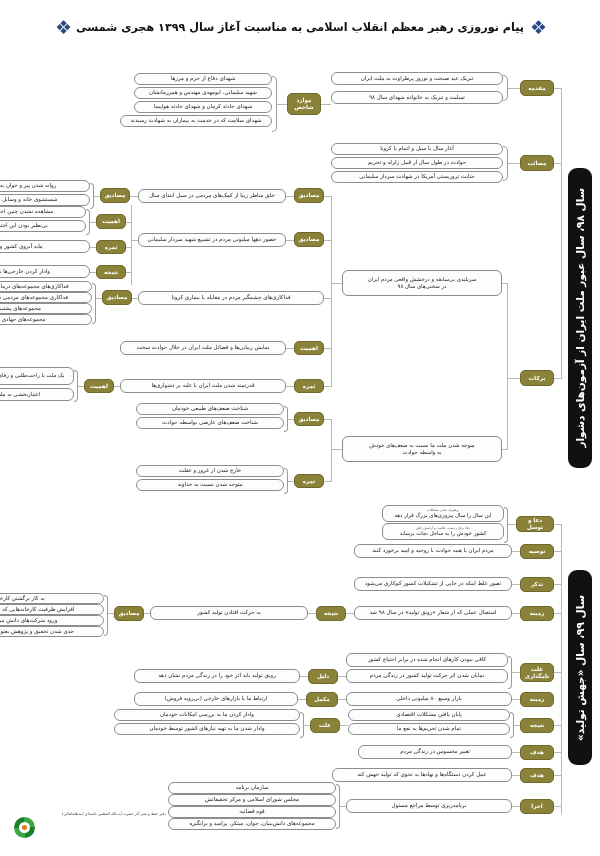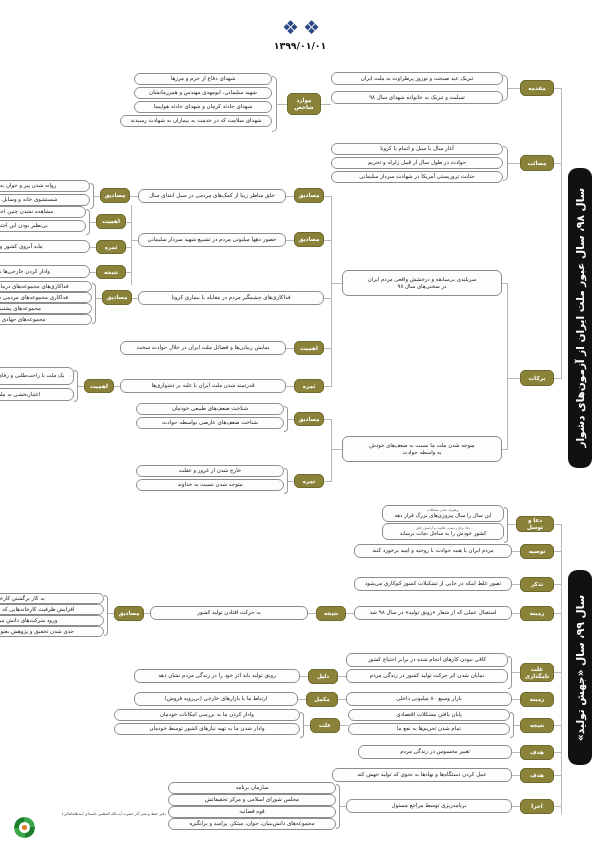--- a/index.html
+++ b/index.html
@@ -76,23 +76,23 @@
   .footer-cap { font-size: 3.6px; color: #333; direction: rtl; text-align: center; margin-bottom:1px; }
 </style>
 </head>
 <body>
 
 <div id="page">
 
   <div class="header">
     <div class="header-row">
       <span class="orn">❖</span>
+      <span class="title">پیام نوروزی رهبر معظم انقلاب اسلامی به مناسبت آغاز سال ۱۳۹۹ هجری شمسی</span>
       <span class="orn">❖</span>
     </div>
-    <div class="subtitle">۱۳۹۹/۰۱/۰۱</div>
   </div>
 
   <div class="section-bar" style="right:8px; top:168px; width:24px; height:300px;">
     <span>سال ۹۸، سال عبور ملت ایران از آزمون‌های دشوار</span>
   </div>
   <div class="section-bar" style="right:8px; top:570px; width:24px; height:195px;">
     <span>سال ۹۹، سال «جهش تولید»</span>
   </div>
 
   <div class="ln v" style="right:38px; top:88px; height:290px;"></div>

